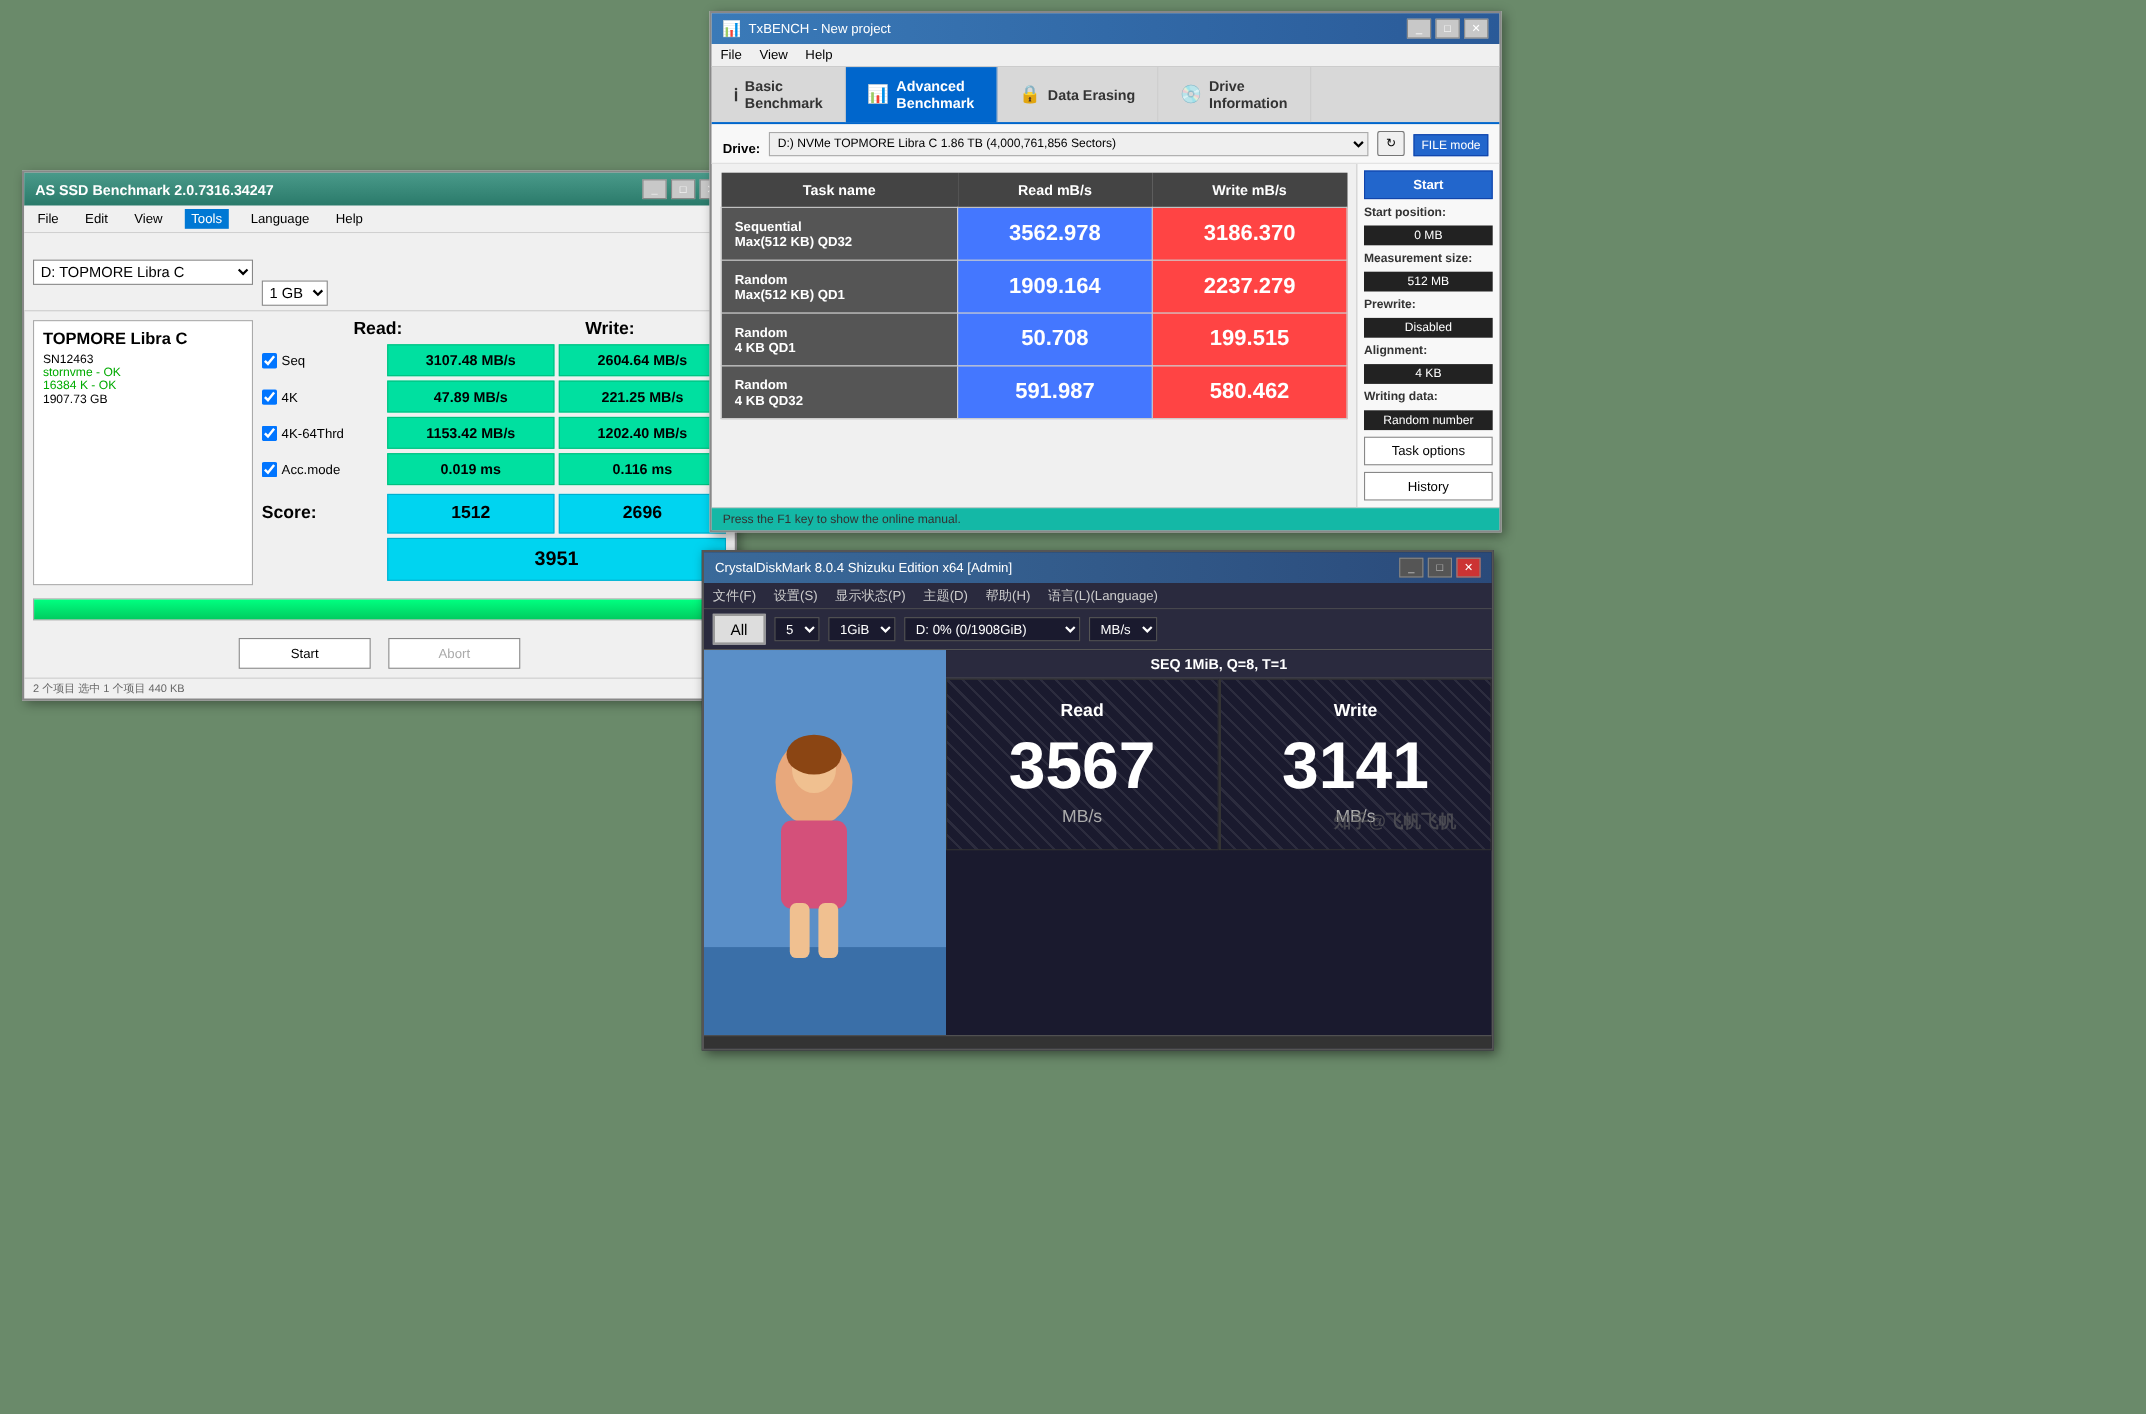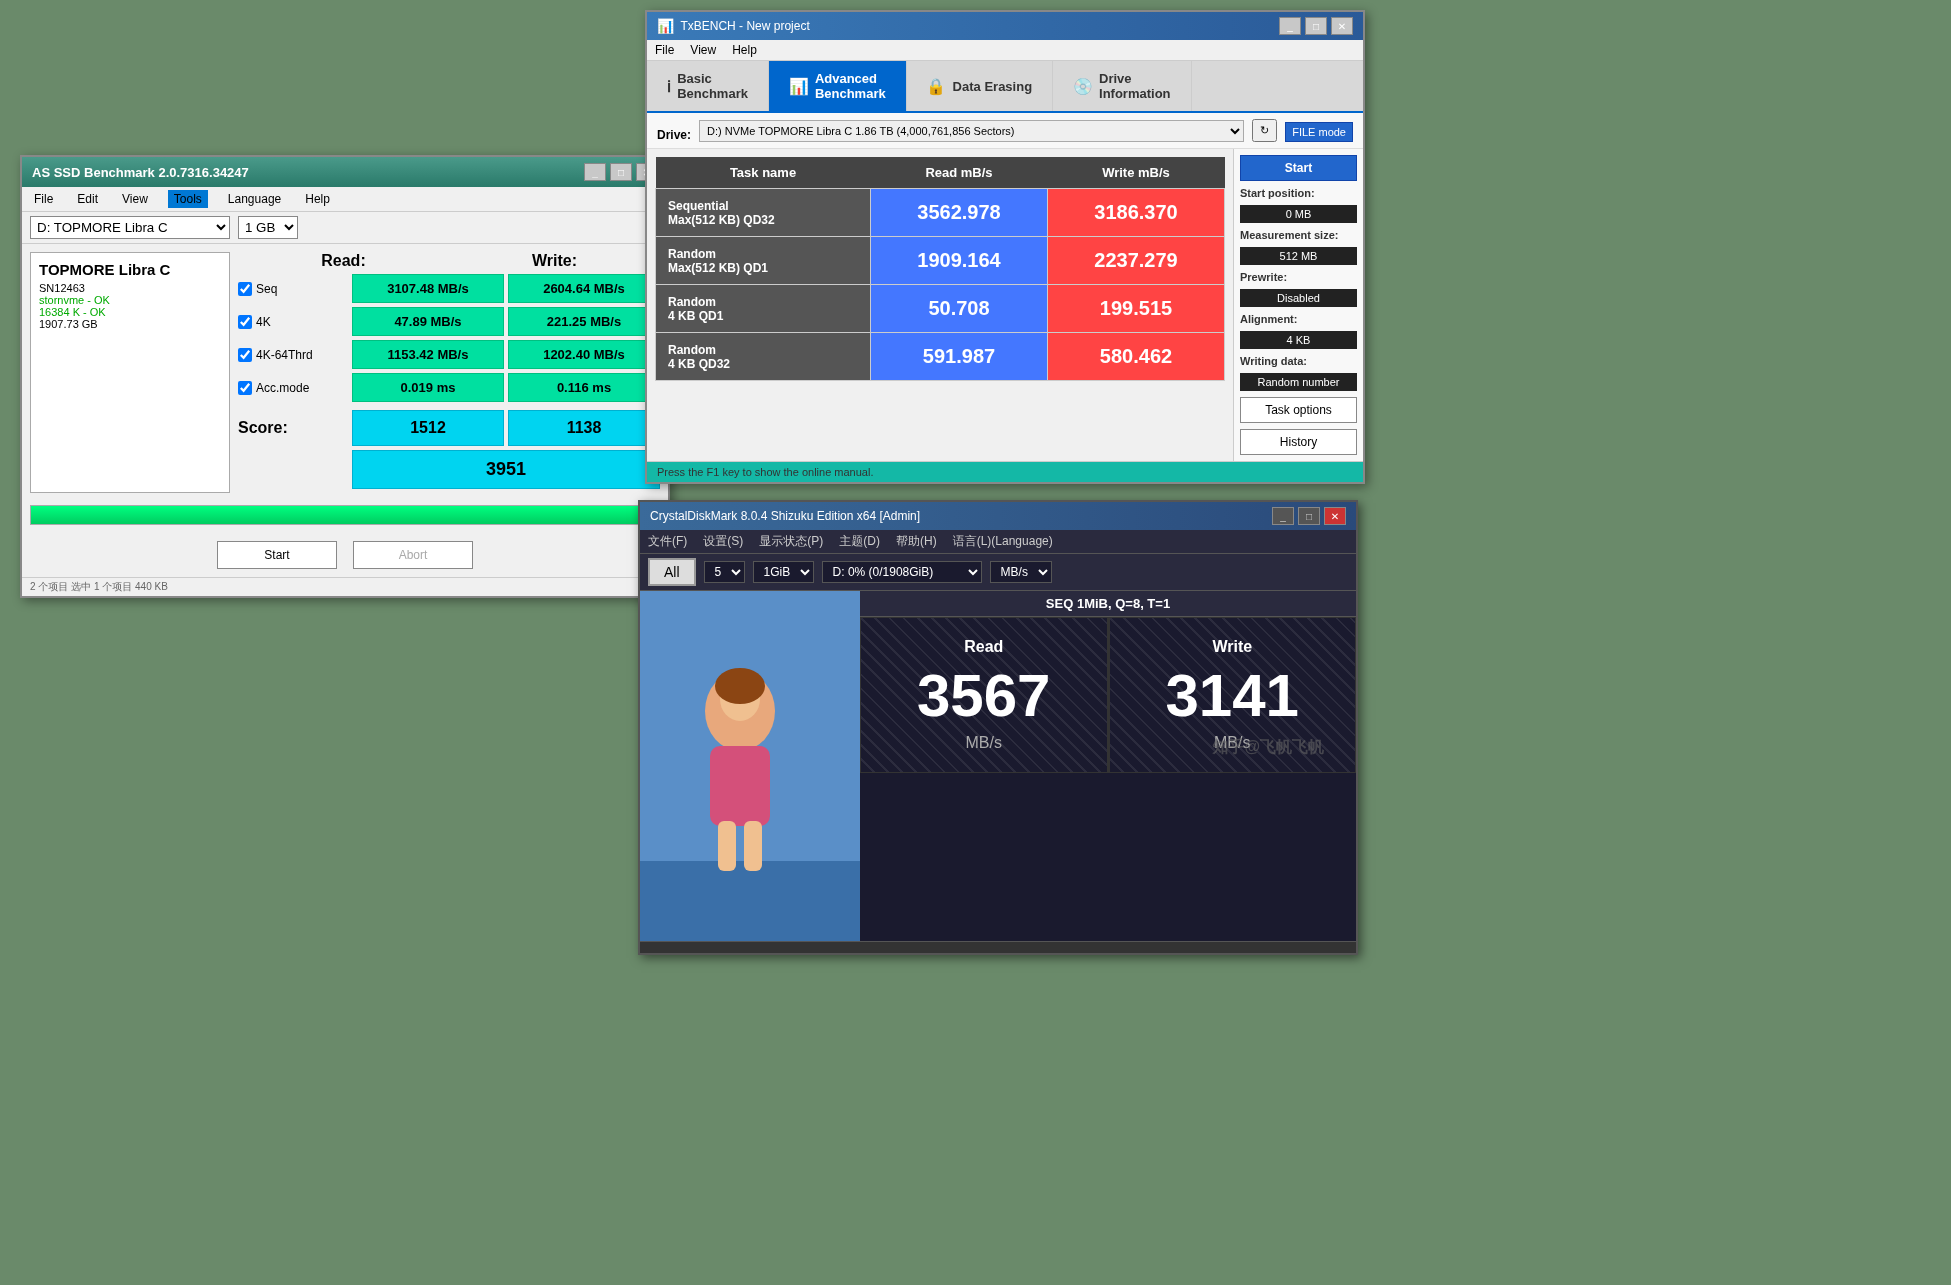--- a/index.html
+++ b/index.html
@@ -54,21 +54,21 @@
       display: flex;
       gap: 16px;
       border-bottom: 1px solid #ccc;
     }
     .menubar span {
       cursor: pointer;
       padding: 2px 4px;
     }
     .menubar .active-menu {
       background: #0078d4;
-      color: #000000;
+      color: #ffffff;
       padding: 2px 6px;
       text-align: center;
     }
     .as-toolbar {
       display: flex;
       align-items: center;
       padding: 4px 8px;
       gap: 8px;
       background: #f0f0f0;
       border-bottom: 1px solid #ccc;
@@ -77,20 +77,21 @@
       width: 200px;
       padding: 2px;
       background: white;
       border: 1px solid #888;
     }
     .as-size-select {
       width: 60px;
       padding: 2px;
       background: white;
       border: 1px solid #888;
+      margin-top: 39px;
     }
     .as-main {
       display: flex;
       padding: 8px;
       gap: 8px;
     }
     .as-info-panel {
       width: 200px;
       background: white;
       border: 1px solid #aaa;
@@ -588,21 +589,21 @@
           <span>Acc.mode</span>
         </div>
         <div class="as-val-read">0.019 ms</div>
         <div class="as-val-write">0.116 ms</div>
       </div>
 
       <div class="as-score-section">
         <div class="as-score-row">
           <div class="as-score-label">Score:</div>
           <div class="as-score-val">1512</div>
-          <div class="as-score-val">1138</div>
+          <div class="as-score-val">2696</div>
         </div>
         <div class="as-score-total">3951</div>
       </div>
     </div>
   </div>
   <div class="as-progress-bar">
     <div class="as-progress-fill"></div>
   </div>
   <div class="as-buttons">
     <button class="as-btn">Start</button>

